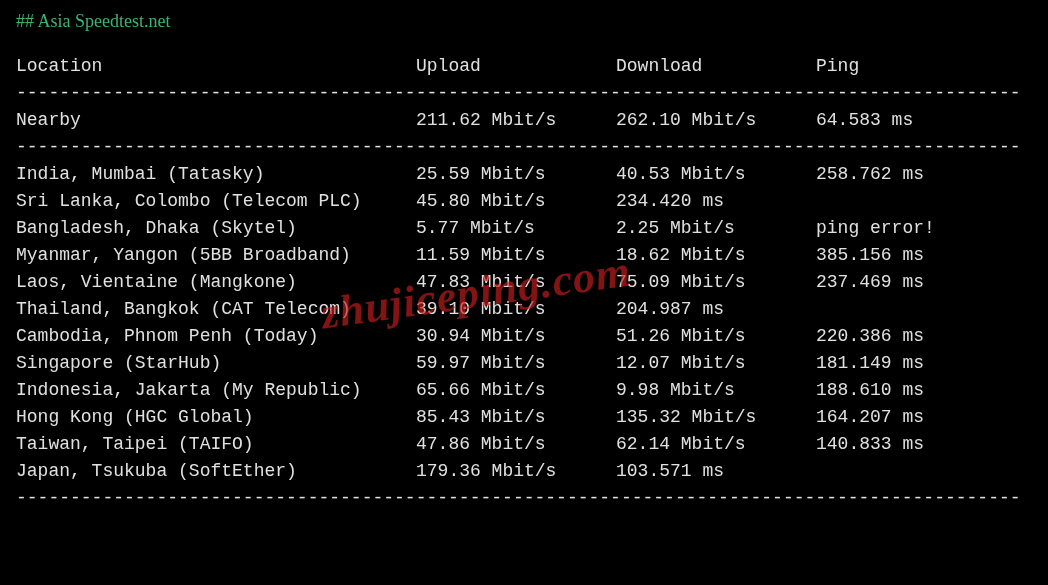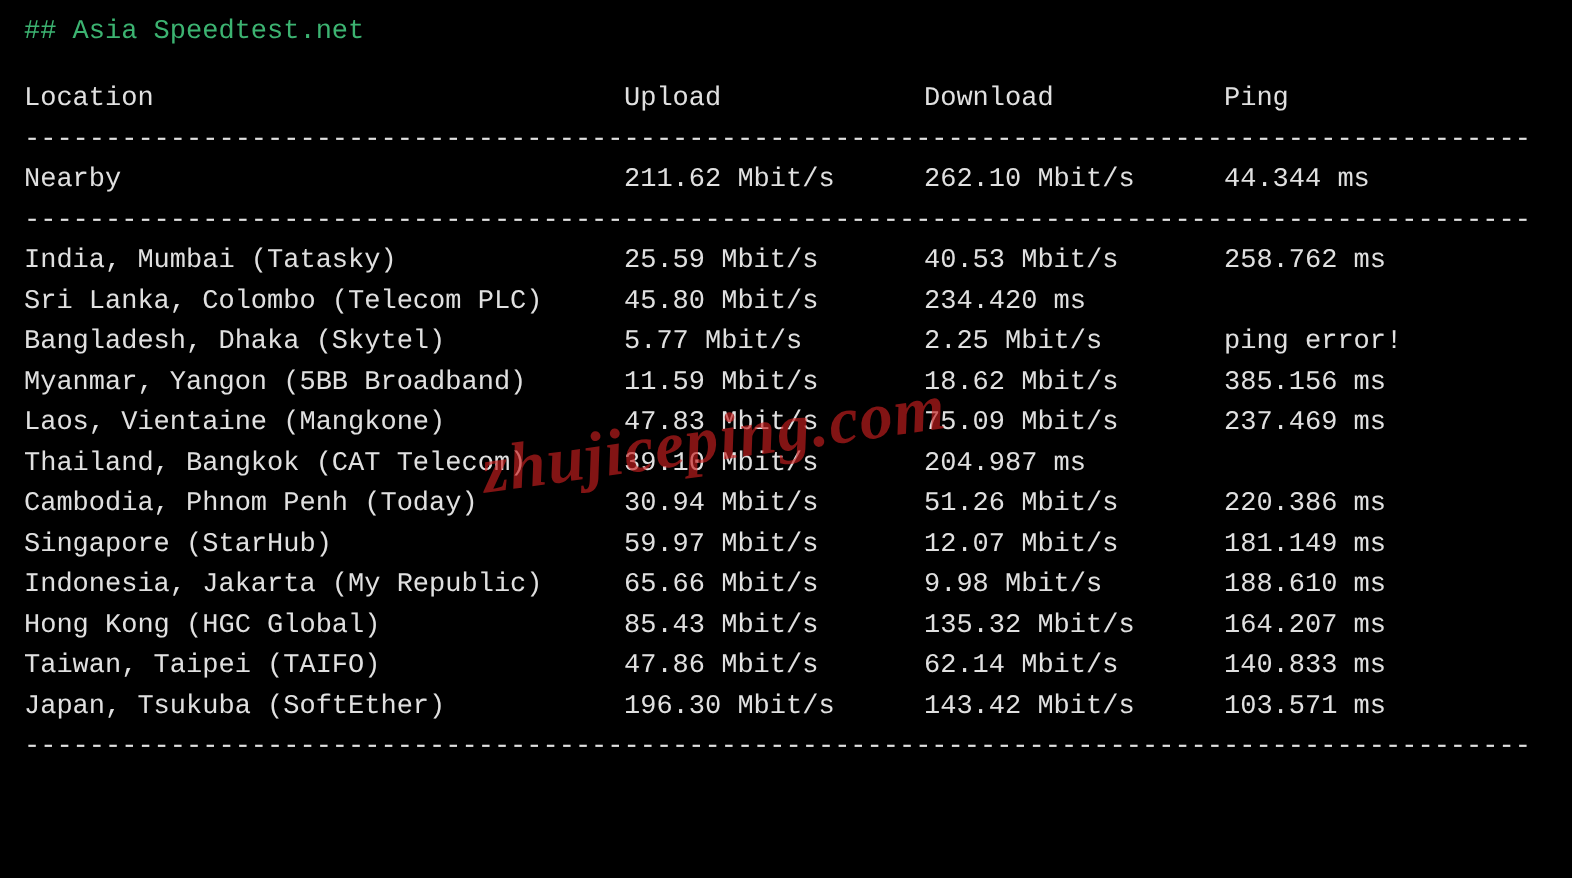--- a/index.html
+++ b/index.html
@@ -16,20 +16,21 @@
       padding: 8px 16px;
       width: 1048px;
       height: 585px;
       overflow: hidden;
       position: relative;
     }
     .title {
       color: #3cb371;
       margin-bottom: 18px;
       font-size: 18px;
+      font-family: Liberation Serif, serif;
     }
     .row {
       display: flex;
       white-space: pre;
       align-items: center;
     }
     .col-location {
       width: 400px;
       flex-shrink: 0;
     }
@@ -75,35 +76,35 @@
   <span class="col-download">Download</span>
   <span class="col-ping">Ping</span>
 </div>
 
 <div class="divider">---------------------------------------------------------------------------------------------</div>
 
 <div class="row">
   <span class="col-location">Nearby</span>
   <span class="col-upload">211.62 Mbit/s</span>
   <span class="col-download">262.10 Mbit/s</span>
-  <span class="col-ping">44.344 ms</span>
+  <span class="col-ping">64.583 ms</span>
 </div>
 
 <div class="divider">---------------------------------------------------------------------------------------------</div>
 
 <div id="rows-container">
     <div class="row"><span class="col-location">India, Mumbai (Tatasky)</span><span class="col-upload">25.59 Mbit/s</span><span class="col-download">40.53 Mbit/s</span><span class="col-ping">258.762 ms</span></div>
     <div class="row"><span class="col-location">Sri Lanka, Colombo (Telecom PLC)</span><span class="col-download">45.80 Mbit/s</span><span class="col-ping">234.420 ms</span></div>
     <div class="row"><span class="col-location">Bangladesh, Dhaka (Skytel)</span><span class="col-upload">5.77 Mbit/s</span><span class="col-download">2.25 Mbit/s</span><span class="col-ping">ping error!</span></div>
     <div class="row"><span class="col-location">Myanmar, Yangon (5BB Broadband)</span><span class="col-upload">11.59 Mbit/s</span><span class="col-download">18.62 Mbit/s</span><span class="col-ping">385.156 ms</span></div>
     <div class="row"><span class="col-location">Laos, Vientaine (Mangkone)</span><span class="col-upload">47.83 Mbit/s</span><span class="col-download">75.09 Mbit/s</span><span class="col-ping">237.469 ms</span></div>
     <div class="row"><span class="col-location">Thailand, Bangkok (CAT Telecom)</span><span class="col-download">39.10 Mbit/s</span><span class="col-ping">204.987 ms</span></div>
     <div class="row"><span class="col-location">Cambodia, Phnom Penh (Today)</span><span class="col-upload">30.94 Mbit/s</span><span class="col-download">51.26 Mbit/s</span><span class="col-ping">220.386 ms</span></div>
     <div class="row"><span class="col-location">Singapore (StarHub)</span><span class="col-upload">59.97 Mbit/s</span><span class="col-download">12.07 Mbit/s</span><span class="col-ping">181.149 ms</span></div>
     <div class="row"><span class="col-location">Indonesia, Jakarta (My Republic)</span><span class="col-upload">65.66 Mbit/s</span><span class="col-download">9.98 Mbit/s</span><span class="col-ping">188.610 ms</span></div>
     <div class="row"><span class="col-location">Hong Kong (HGC Global)</span><span class="col-upload">85.43 Mbit/s</span><span class="col-download">135.32 Mbit/s</span><span class="col-ping">164.207 ms</span></div>
     <div class="row"><span class="col-location">Taiwan, Taipei (TAIFO)</span><span class="col-upload">47.86 Mbit/s</span><span class="col-download">62.14 Mbit/s</span><span class="col-ping">140.833 ms</span></div>
-    <div class="row"><span class="col-location">Japan, Tsukuba (SoftEther)</span><span class="col-upload">196.30 Mbit/s</span><span class="col-download">143.42 Mbit/s</span><span class="col-ping">103.571 ms</span></div>
+    <div class="row"><span class="col-location">Japan, Tsukuba (SoftEther)</span><span class="col-upload">179.36 Mbit/s</span><span class="col-ping">103.571 ms</span></div>
   </div>
 
 <div class="divider">---------------------------------------------------------------------------------------------</div>
 
 <div class="watermark">zhujiceping.com</div>
 
 </body></html>

